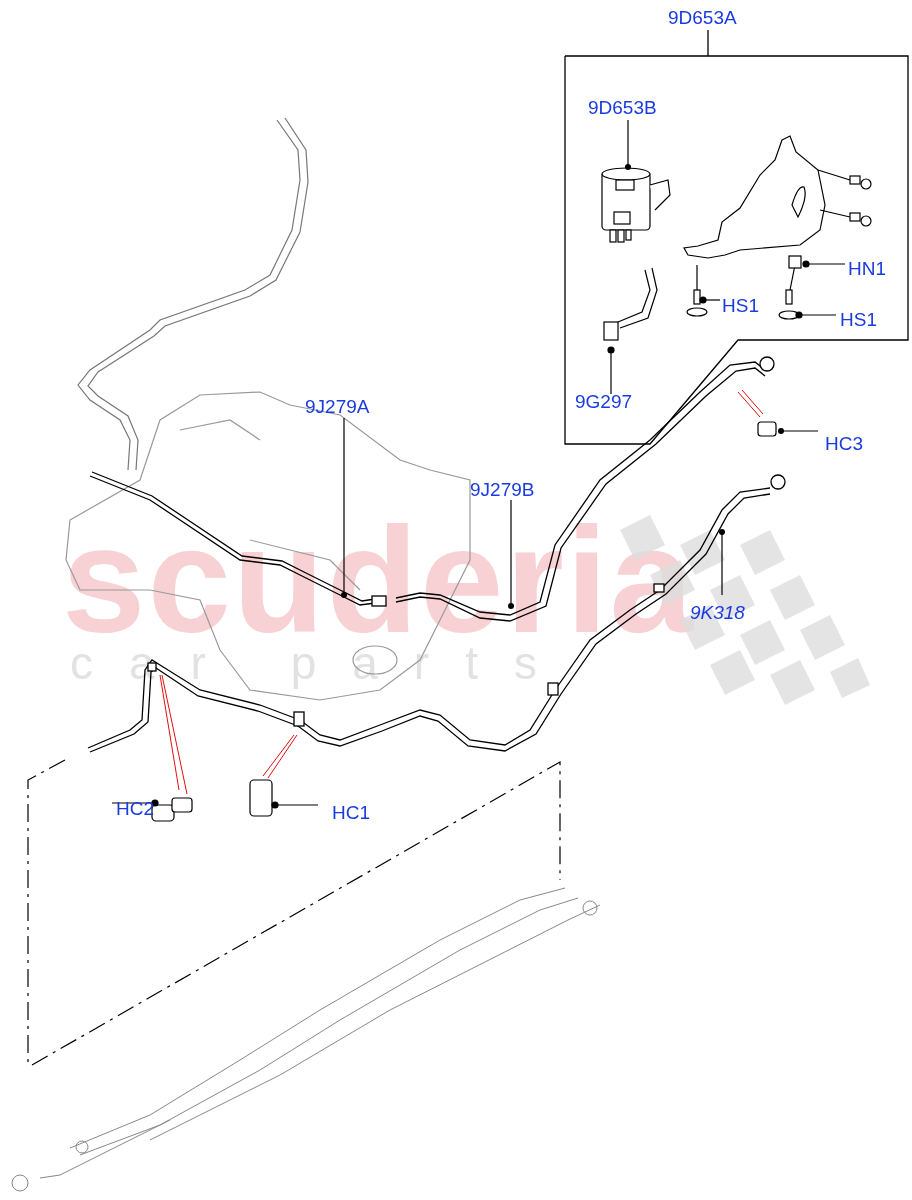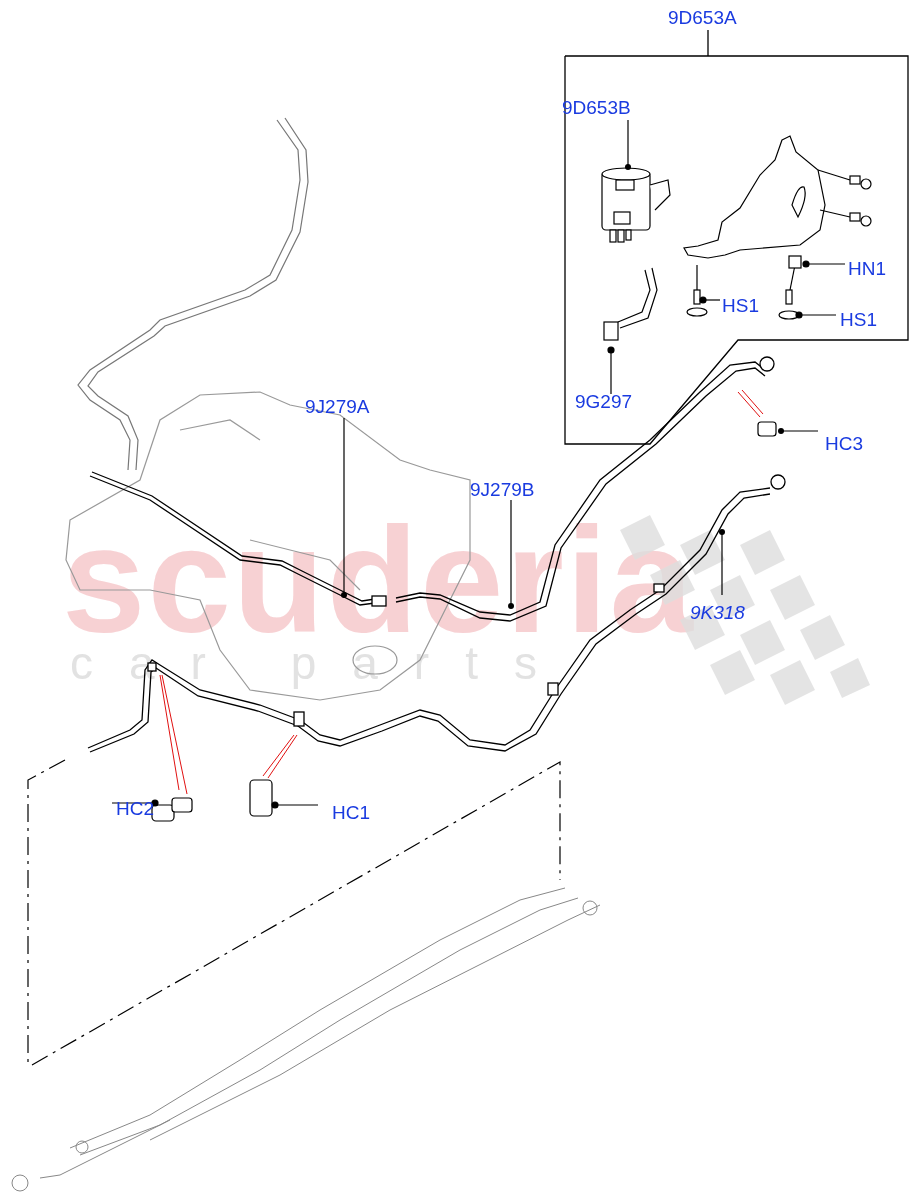--- a/index.html
+++ b/index.html
@@ -169,21 +169,21 @@
       <path d="M80,1155 L160,1125 L260,1070 L340,1020 L460,950 L540,910 L578,898"></path>
       <path d="M150,1140 L280,1075 L390,1010 L485,962 L568,920 L600,905"></path>
       <path d="M40,1178 L60,1175 L110,1150 L170,1120"></path>
       <circle cx="82" cy="1147" r="6"></circle>
       <circle cx="20" cy="1183" r="8"></circle>
       <circle cx="590" cy="908" r="7"></circle>
     </g>
   </svg>
 
   <div class="lbl" style="left:668px;top:8px;text-align:center;">9D653A</div>
-  <div class="lbl" style="left:562px;top:98px;text-align:center;">9D653B</div>
+  <div class="lbl" style="left:588px;top:98px;text-align:center;">9D653B</div>
   <div class="lbl" style="left:848px;top:259px;">HN1</div>
   <div class="lbl" style="left:722px;top:296px;">HS1</div>
   <div class="lbl" style="left:840px;top:310px;">HS1</div>
   <div class="lbl" style="left:575px;top:392px;">9G297</div>
   <div class="lbl" style="left:825px;top:434px;">HC3</div>
   <div class="lbl" style="left:305px;top:397px;">9J279A</div>
   <div class="lbl" style="left:470px;top:480px;">9J279B</div>
   <div class="lbl" style="left:690px;top:603px;font-style:italic;">9K318</div>
   <div class="lbl" style="left:69px;top:799px;margin-left:47px;">HC2</div>
   <div class="lbl" style="left:332px;top:803px;">HC1</div>

